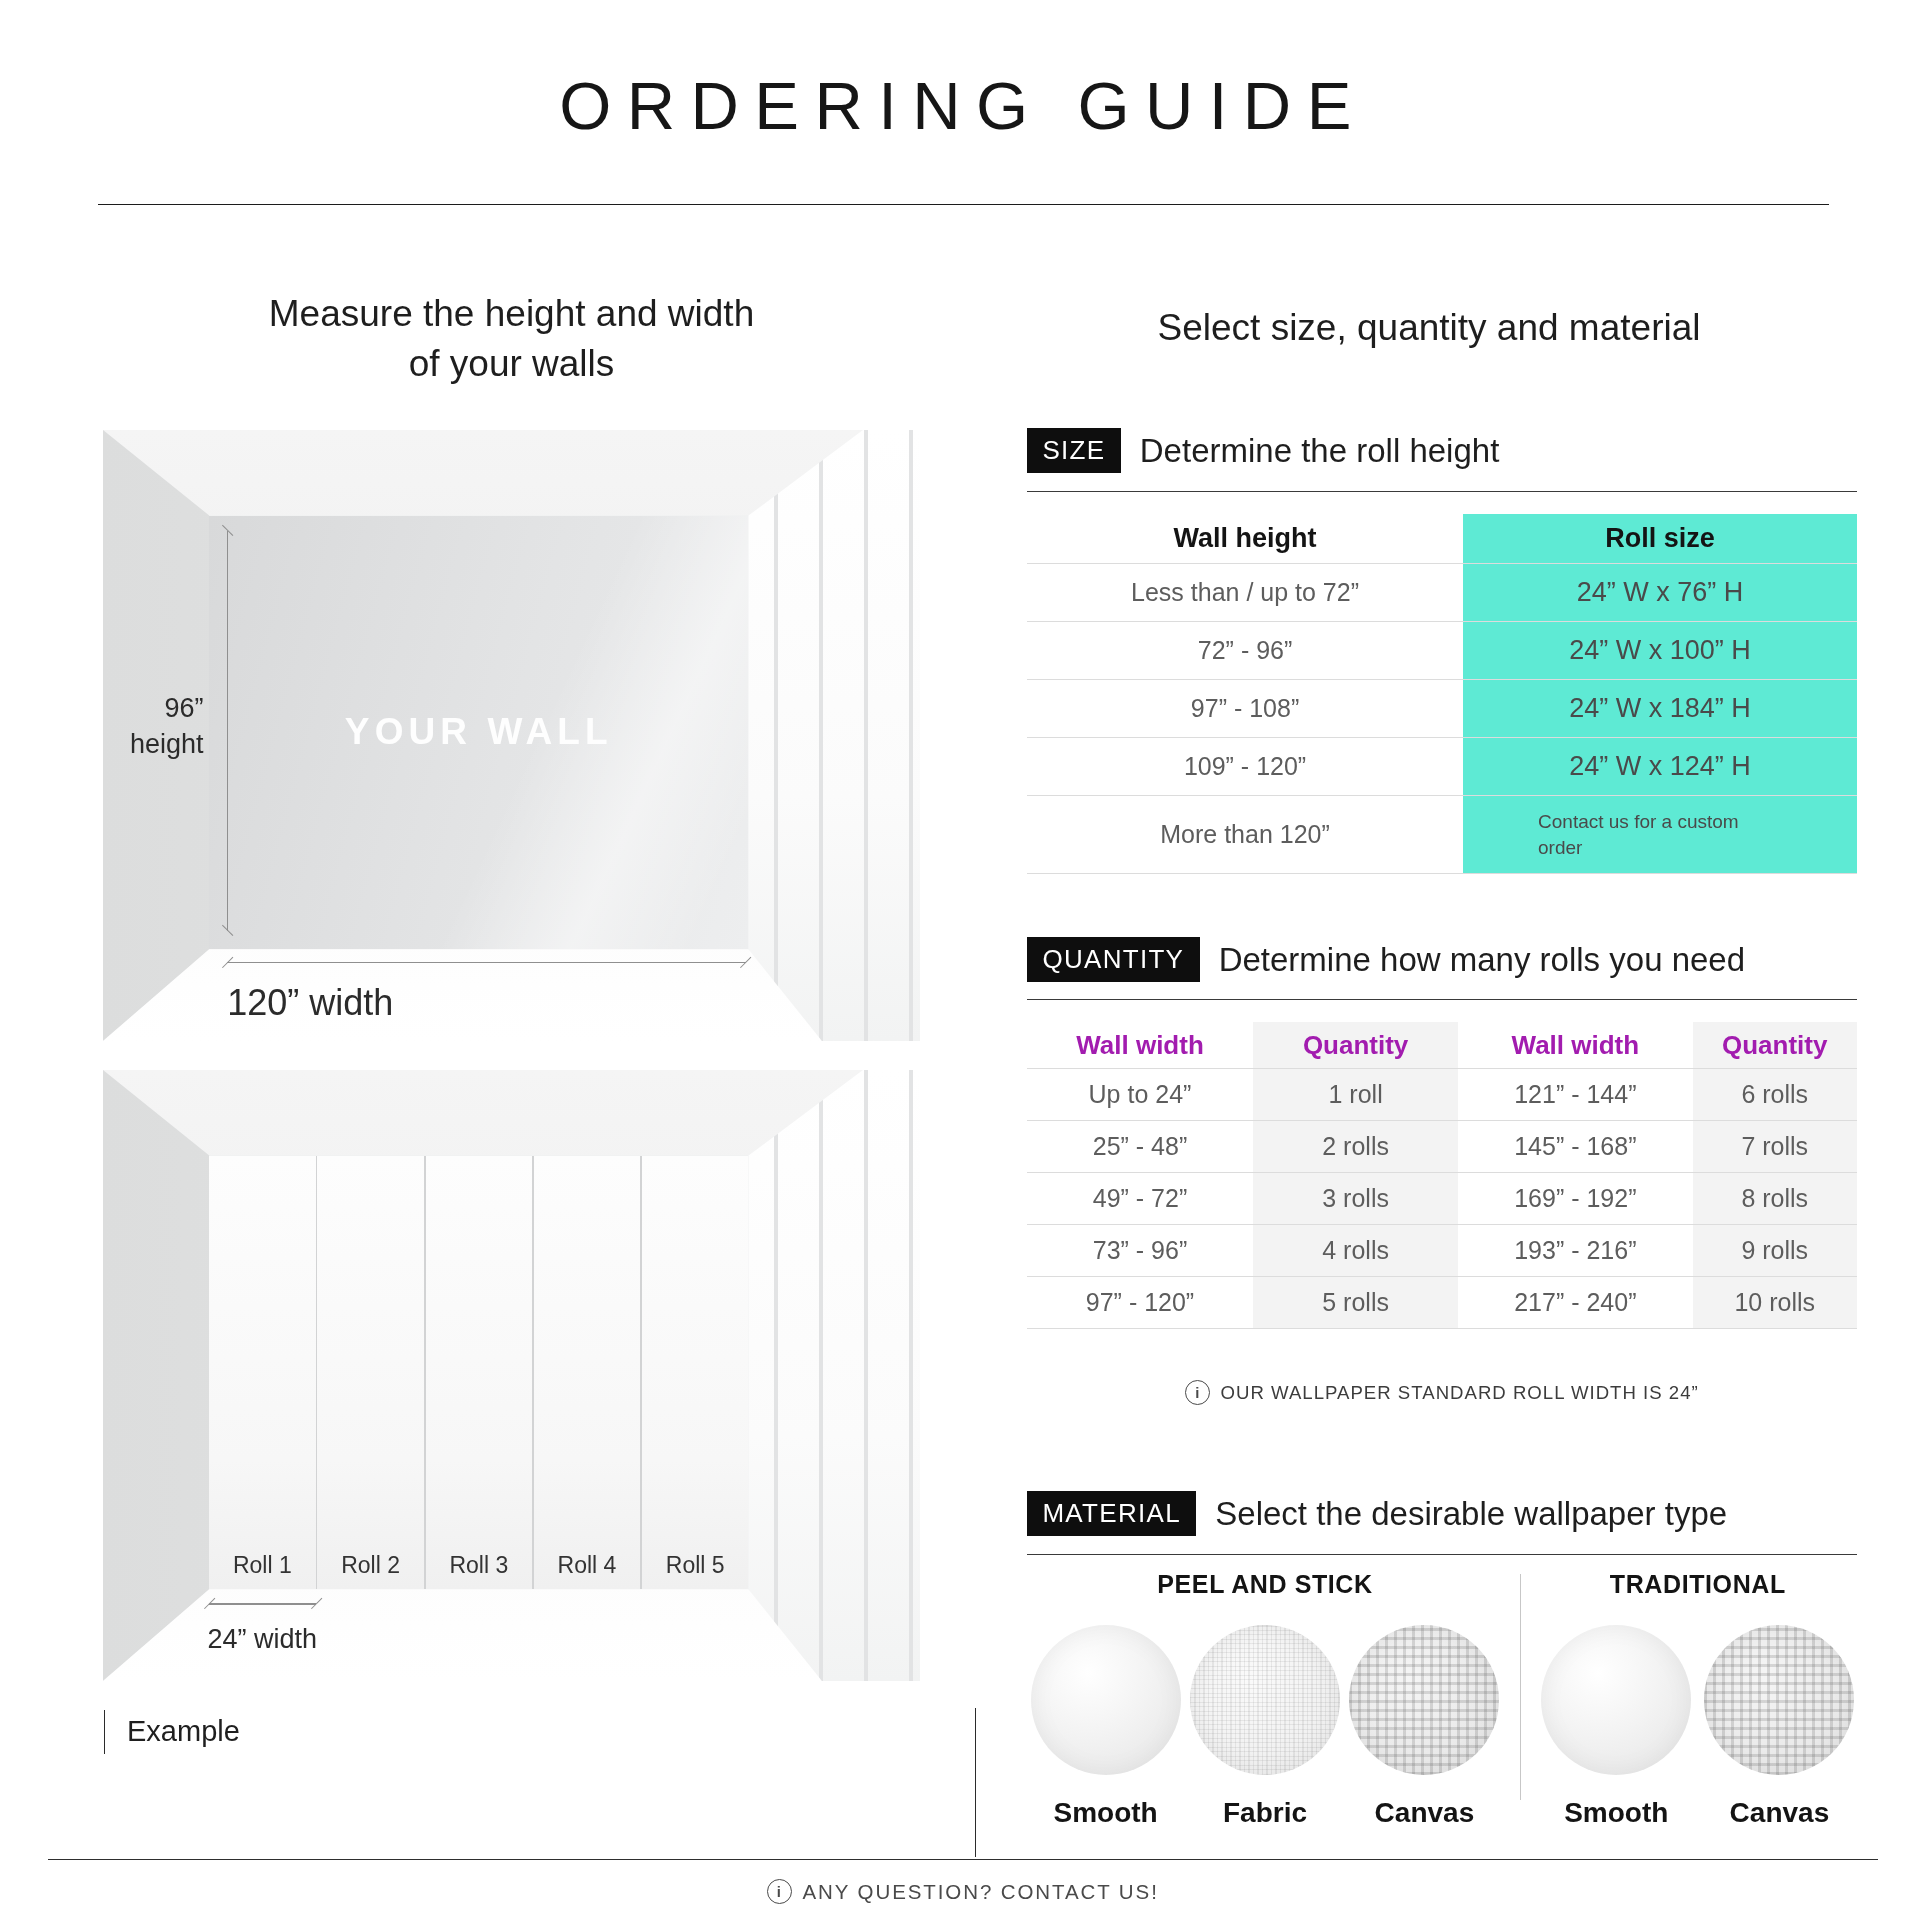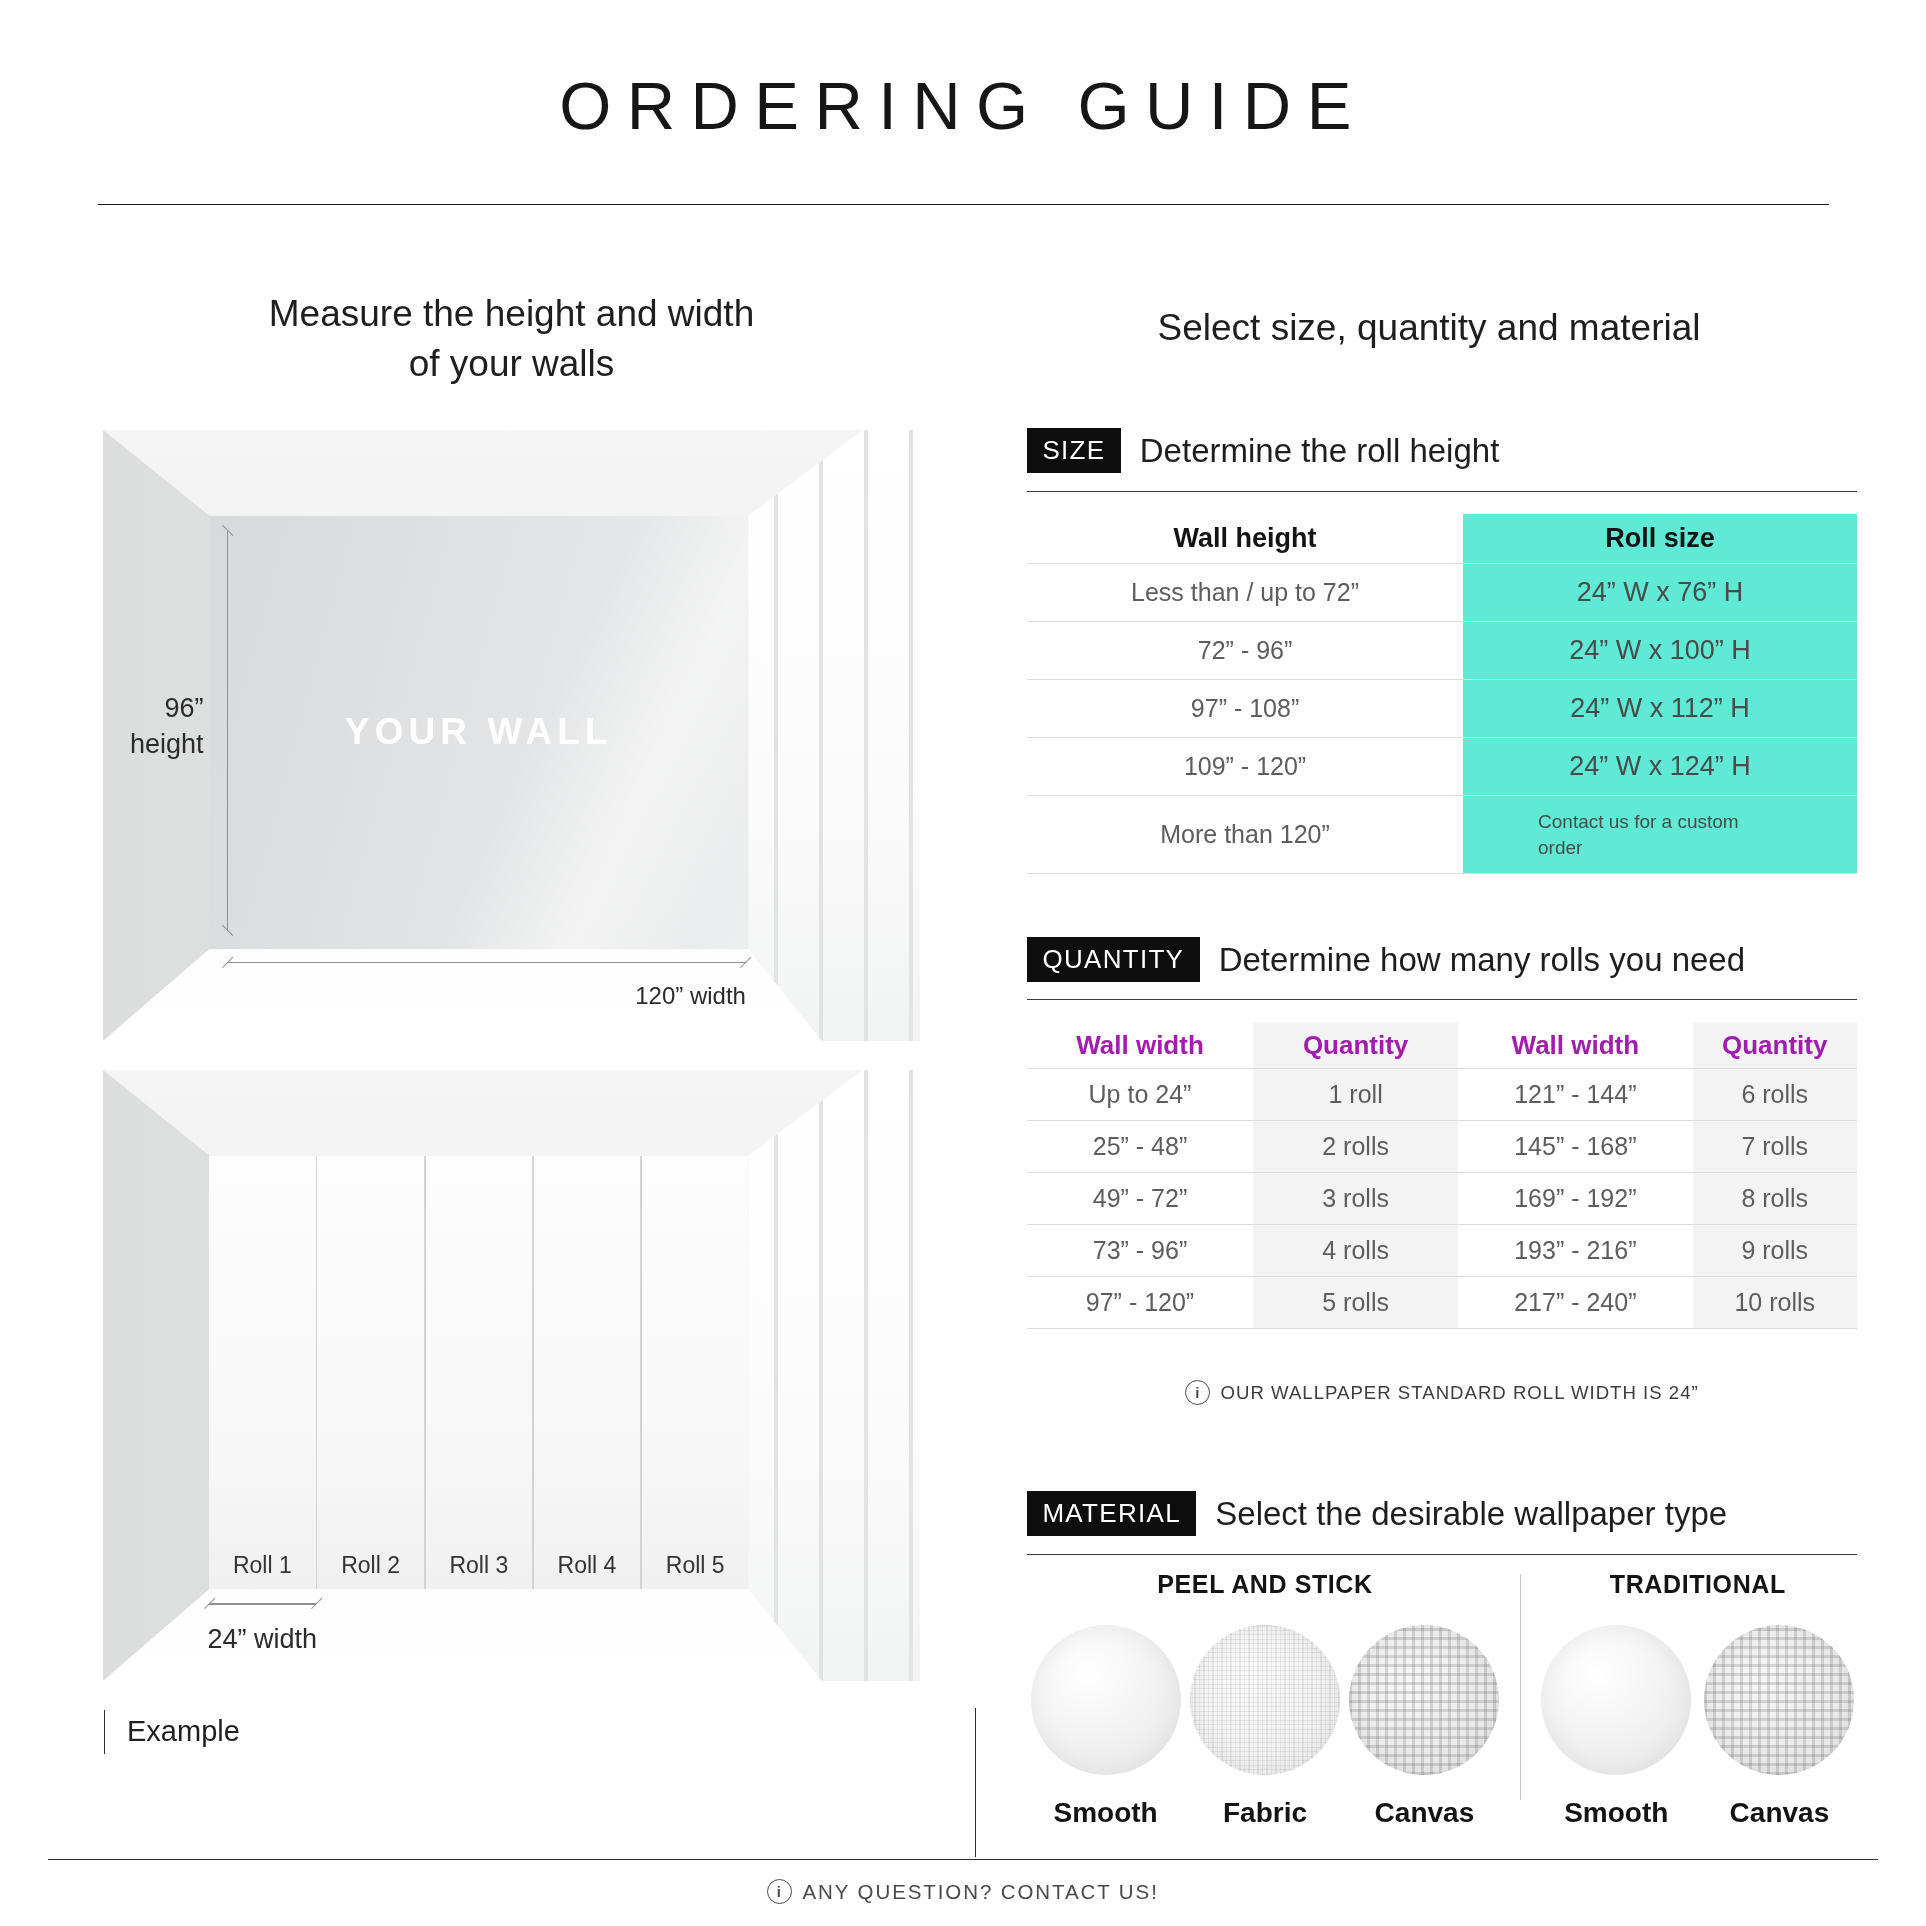--- a/index.html
+++ b/index.html
@@ -29,21 +29,21 @@
 
   .dim-line-v{position:absolute;left:15.2%;top:16.5%;height:65.5%;width:1.3px;background:#8f8f8f;}
   .dim-line-v::before,.dim-line-v::after{content:"";position:absolute;left:-7px;width:15.4px;height:1.3px;background:#8f8f8f;transform:rotate(45deg);}
   .dim-line-v::before{top:-0.6px;}
   .dim-line-v::after{bottom:-0.6px;}
   .height-label{position:absolute;left:0.8%;top:42.5%;width:11.5%;text-align:right;font-size:27px;line-height:1.35;color:#2b2b2b;}
   .dim-line-h{position:absolute;left:15.2%;top:87%;width:63.5%;height:1.3px;background:#8f8f8f;}
   .dim-line-h::before,.dim-line-h::after{content:"";position:absolute;top:-7px;width:1.3px;height:15.4px;background:#8f8f8f;transform:rotate(45deg);}
   .dim-line-h::before{left:-0.6px;}
   .dim-line-h::after{right:-0.6px;}
-  .width-label{position:absolute;left:15.2%;top:90.4%;width:63.5%;text-align:right;font-size:24px;color:#2b2b2b;}
+  .width-label{position:absolute;left:15.2%;top:90.4%;width:63.5%;text-align:left;font-size:36px;color:#2b2b2b;}
 
   .panels{position:absolute;left:13%;top:14%;width:66%;height:71%;display:flex;gap:1.9px;background:#d2d3d4;}
   .panel{flex:1;position:relative;background:linear-gradient(180deg,#fdfdfd 0%,#f7f7f7 70%,#f0f0f0 100%);}
   .roll-label{position:absolute;bottom:10.3px;left:0;width:100%;text-align:center;font-size:23px;color:#333333;}
   .dim-roll{position:absolute;left:13%;top:87.3%;width:13.1%;height:1.3px;background:#8f8f8f;}
   .dim-roll::before,.dim-roll::after{content:"";position:absolute;top:-7px;width:1.3px;height:15.4px;background:#8f8f8f;transform:rotate(45deg);}
   .dim-roll::before{left:-0.6px;}
   .dim-roll::after{right:-0.6px;}
   .roll-width-label{position:absolute;left:7.5%;top:90.6%;width:24%;text-align:center;font-size:27px;color:#2b2b2b;}
 
@@ -180,21 +180,21 @@
     <div class="st-row">
       <div class="st-left">Less than / up to 72”</div>
       <div class="st-right">24” W x 76” H</div>
     </div>
     <div class="st-row">
       <div class="st-left">72” - 96”</div>
       <div class="st-right">24” W x 100” H</div>
     </div>
     <div class="st-row">
       <div class="st-left">97” - 108”</div>
-      <div class="st-right">24” W x 112” H</div>
+      <div class="st-right">24” W x 184” H</div>
     </div>
     <div class="st-row">
       <div class="st-left">109” - 120”</div>
       <div class="st-right">24” W x 124” H</div>
     </div>
     <div class="st-row">
       <div class="st-left">More than 120”</div>
       <div class="st-right st-small">
           <span>Contact us for a custom order</span>
         </div>

